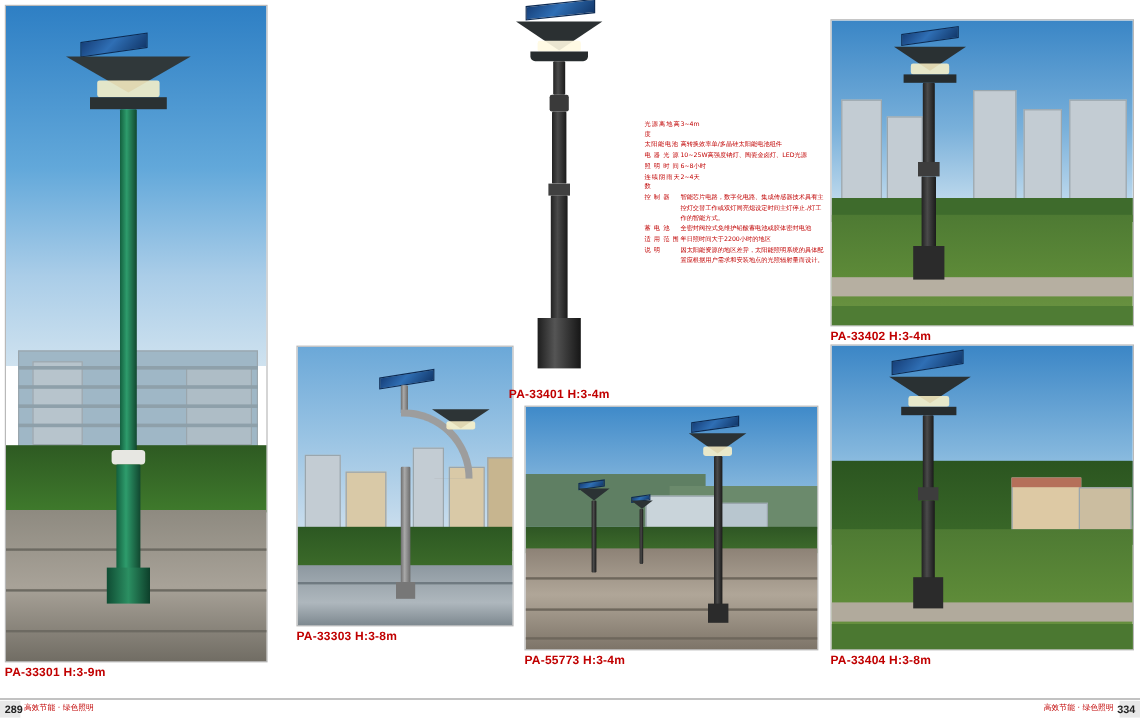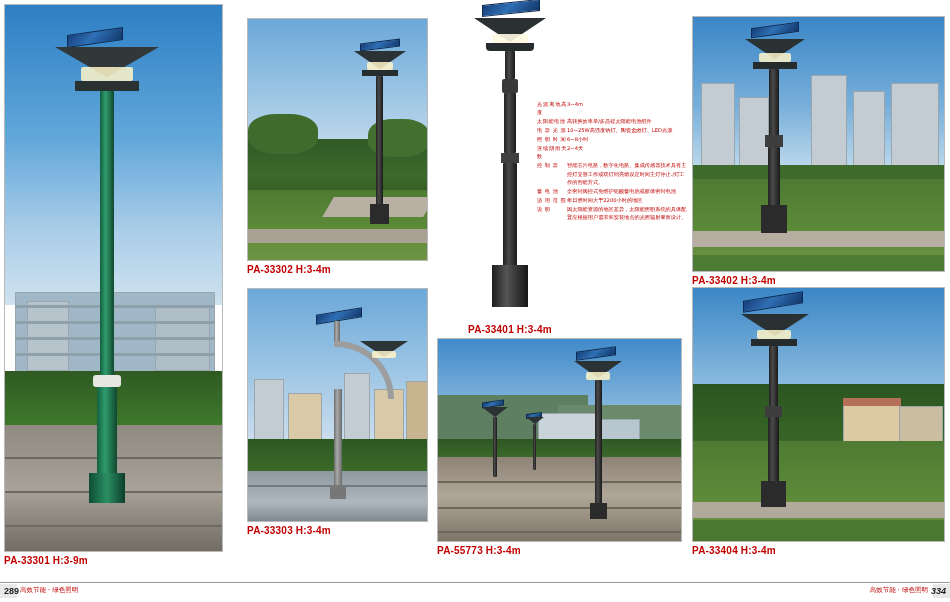--- a/index.html
+++ b/index.html
@@ -145,21 +145,21 @@
     background: #9b9b9b;
   }
   .pg {
     position: absolute;
     top: 4px;
     font-size: 9px;
     color: #222;
     font-weight: bold;
   }
   .pg-left { left: 4px; }
-  .pg-right { right: 4px; font-style: italic; }
+  .pg-right { right: 4px; }
   .ftag {
     position: absolute;
     top: 4px;
     font-size: 6.5px;
     color: #c00000;
     font-family: "DejaVu Sans", sans-serif;
     white-space: nowrap;
   }
   .ftag-left { left: 20px; }
   .ftag-right { right: 22px; }
@@ -205,39 +205,20 @@
       <div class="glow" style="left:76px; top:62px; width:52px; height:14px;"></div>
       <div style="position:absolute;left:70px;top:76px;width:64px;height:10px;background:#2a3133;"></div>
       <div class="post green" style="left:95px; top:86px; width:14px; height:290px;"></div>
       <div style="position:absolute;left:88px;top:370px;width:28px;height:12px;background:#e7e7e2;border-radius:3px;"></div>
       <div class="post green" style="left:92px; top:382px; width:20px; height:90px;"></div>
       <div class="base" style="left:84px; top:468px; width:36px; height:30px; background:linear-gradient(to right,#0f4c33,#2b8f62,#0d3f2a);"></div>
     </div>
     <div class="caption">PA-33301 H:3-9m</div>
   </div>
 
-  <div class="card" style="left:247px; top:18px;">
-    <div class="photo" style="width:181px; height:243px;">
-      <div class="sky pale" style="height:150px;"></div>
-      <div class="trees" style="top:120px; height:62px;"></div>
-      <div style="position:absolute;left:0;top:95px;width:70px;height:40px;background:#3f6b2d;border-radius:40%;"></div>
-      <div style="position:absolute;left:120px;top:100px;width:61px;height:38px;background:#44702f;border-radius:40%;"></div>
-      <div class="ground" style="height:70px;"></div>
-      <div class="path" style="left:80px; top:178px; width:101px; height:20px; background:#b8b1a3; transform:skewX(-30deg);"></div>
-      <div class="path" style="left:0px; top:210px; width:181px; height:14px; background:#a9a294;"></div>
-
-      <div class="panel" style="left:112px; top:22px; width:40px; height:8px; transform:skewY(-7deg);"></div>
-      <div class="lamp-head" style="left:106px; top:32px; border-left-width:26px; border-right-width:26px; border-top-width:18px; border-top-color:#2b3234;"></div>
-      <div class="glow" style="left:119px; top:43px; width:26px; height:8px;"></div>
-      <div style="position:absolute;left:114px;top:51px;width:36px;height:6px;background:#272d2f;"></div>
-      <div class="post dark" style="left:128px; top:57px; width:7px; height:130px;"></div>
-      <div class="base" style="left:122px; top:185px; width:19px; height:20px;"></div>
-    </div>
-    <div class="caption">PA-33302 H:3-4m</div>
-  </div>
 
   <div class="card" style="left:247px; top:288px;">
     <div class="photo" style="width:181px; height:234px;">
       <div class="sky pale" style="height:160px;"></div>
       <div class="bldg tall" style="left:6px; top:90px; width:30px; height:80px;"></div>
       <div class="bldg warm" style="left:40px; top:104px; width:34px; height:66px;"></div>
       <div class="bldg tall" style="left:96px; top:84px; width:26px; height:86px;"></div>
       <div class="bldg warm" style="left:126px; top:100px; width:30px; height:70px;"></div>
       <div class="bldg" style="left:158px; top:92px; width:23px; height:78px; background:#c7b58f;"></div>
       <div class="trees" style="top:150px; height:36px; background:linear-gradient(to bottom,#2c5822,#3d6c2a);"></div>
@@ -245,24 +226,24 @@
       <div style="position:absolute;left:0;top:196px;width:181px;height:2px;background:#6f7a81;"></div>
 
       <div class="panel" style="left:68px; top:22px; width:46px; height:10px; transform:skewY(-9deg);"></div>
       <div class="post grey" style="left:86px; top:32px; width:6px; height:24px;"></div>
       <div style="position:absolute;left:86px;top:52px;width:54px;height:52px;border-top:6px solid #9d9d9d;border-right:6px solid #9d9d9d;border-radius:0 60px 0 0;"></div>
       <div class="lamp-head" style="left:112px; top:52px; border-left-width:24px; border-right-width:24px; border-top-width:16px; border-top-color:#2d3436;"></div>
       <div class="glow" style="left:124px; top:62px; width:24px; height:7px;"></div>
       <div class="post grey" style="left:86px; top:100px; width:8px; height:100px;"></div>
       <div class="base" style="left:82px; top:196px; width:16px; height:14px; background:#777;"></div>
     </div>
-    <div class="caption">PA-33303 H:3-4m</div>
-  </div>
-
-  <div class="card" style="left:460px; top:0px;">
+    <div class="caption">PA-33303 H:3-8m</div>
+  </div>
+
+  <div class="card" style="left:416px; top:0px;">
     <div style="position:relative; width:100px; height:318px;">
       <div class="panel" style="left:22px; top:2px; width:58px; height:12px; transform:skewY(-6deg);"></div>
       <div class="lamp-head" style="left:14px; top:18px; border-left-width:36px; border-right-width:36px; border-top-width:24px; border-top-color:#2b3032;"></div>
       <div class="glow" style="left:32px; top:34px; width:36px; height:9px; background:rgba(255,250,225,0.9);"></div>
       <div style="position:absolute;left:26px;top:43px;width:48px;height:8px;background:#272c2e;border-radius:0 0 4px 4px;"></div>
       <div class="post dark" style="left:45px; top:51px; width:10px; height:28px;"></div>
       <div style="position:absolute;left:42px;top:79px;width:16px;height:14px;background:#3a3a3a;border-radius:2px;"></div>
       <div class="post dark" style="left:44px; top:93px; width:12px; height:60px;"></div>
       <div style="position:absolute;left:41px;top:153px;width:18px;height:10px;background:#404040;"></div>
       <div class="post dark" style="left:43px; top:163px; width:14px; height:105px;"></div>
@@ -377,21 +358,21 @@
 
       <div class="panel" style="left:50px; top:8px; width:60px; height:12px; transform:skewY(-9deg);"></div>
       <div class="lamp-head" style="left:48px; top:26px; border-left-width:34px; border-right-width:34px; border-top-width:22px; border-top-color:#2a3133;"></div>
       <div class="glow" style="left:64px; top:42px; width:34px; height:9px;"></div>
       <div style="position:absolute;left:58px;top:51px;width:46px;height:7px;background:#262c2e;"></div>
       <div class="post dark" style="left:76px; top:58px; width:9px; height:62px;"></div>
       <div style="position:absolute;left:72px;top:118px;width:17px;height:11px;background:#3d3d3d;"></div>
       <div class="post dark" style="left:75px; top:129px; width:11px; height:68px;"></div>
       <div class="base" style="left:68px; top:193px; width:25px; height:26px;"></div>
     </div>
-    <div class="caption">PA-33404 H:3-4m</div>
+    <div class="caption">PA-33404 H:3-8m</div>
   </div>
 
   <div class="footer">
     <div class="rule"></div>
     <div class="footer-bar-l"></div>
     <div class="footer-bar-r"></div>
     <div class="pg pg-left">289</div>
     <div class="ftag ftag-left">高效节能 · 绿色照明</div>
     <div class="ftag ftag-right">高效节能 · 绿色照明</div>
     <div class="pg pg-right">334</div>

